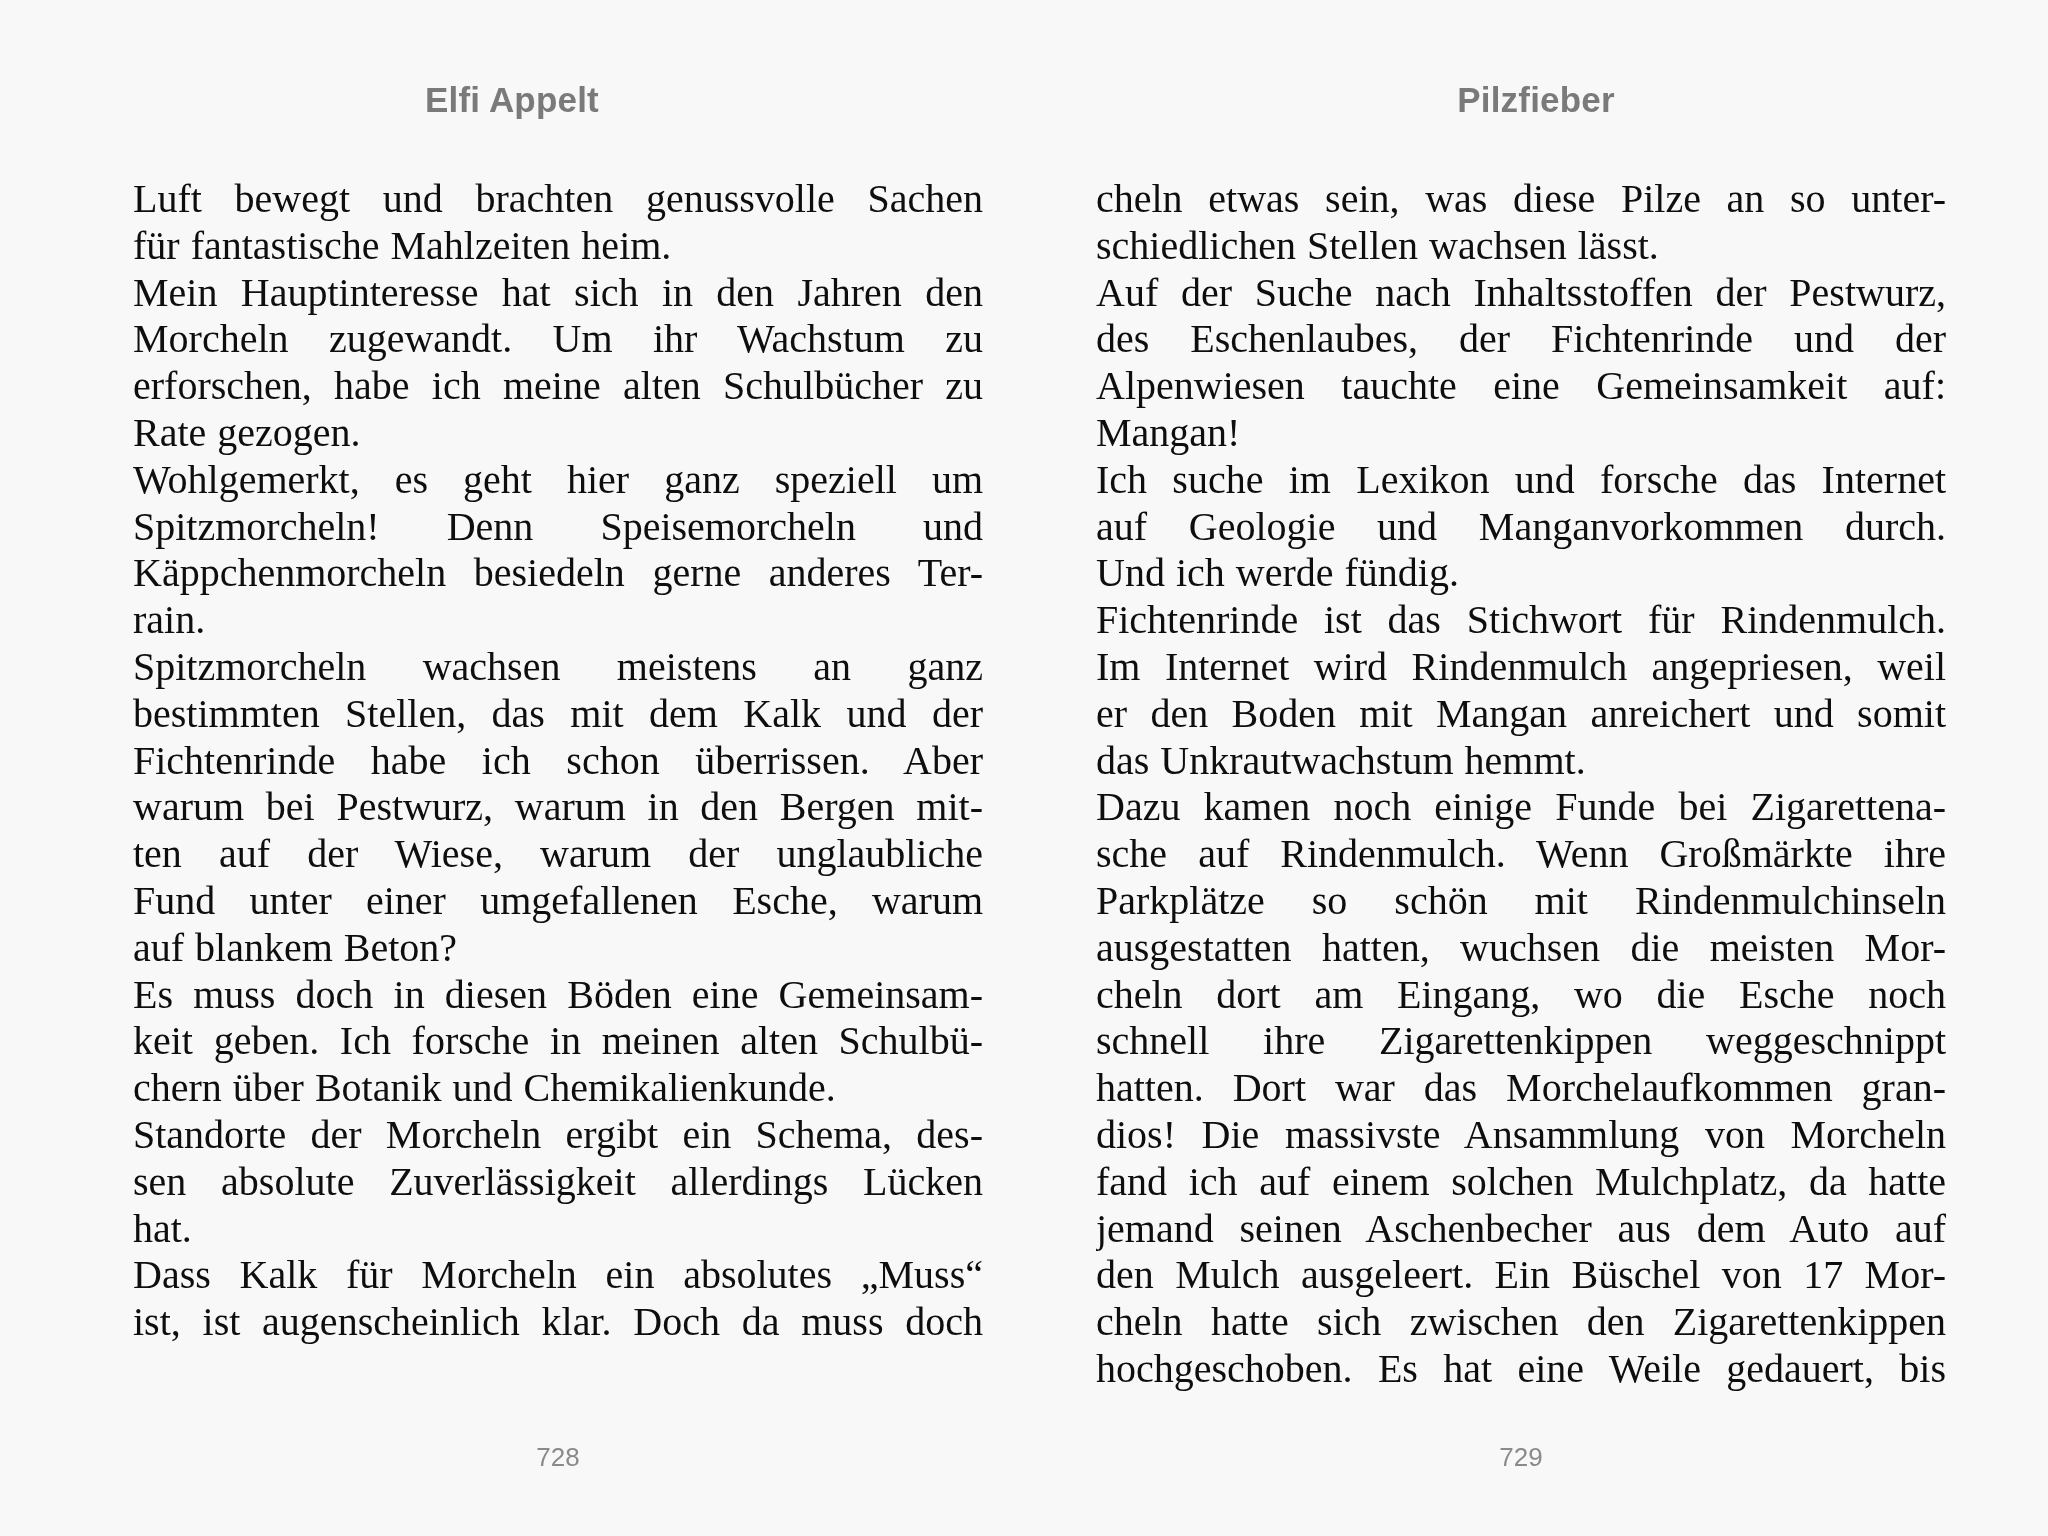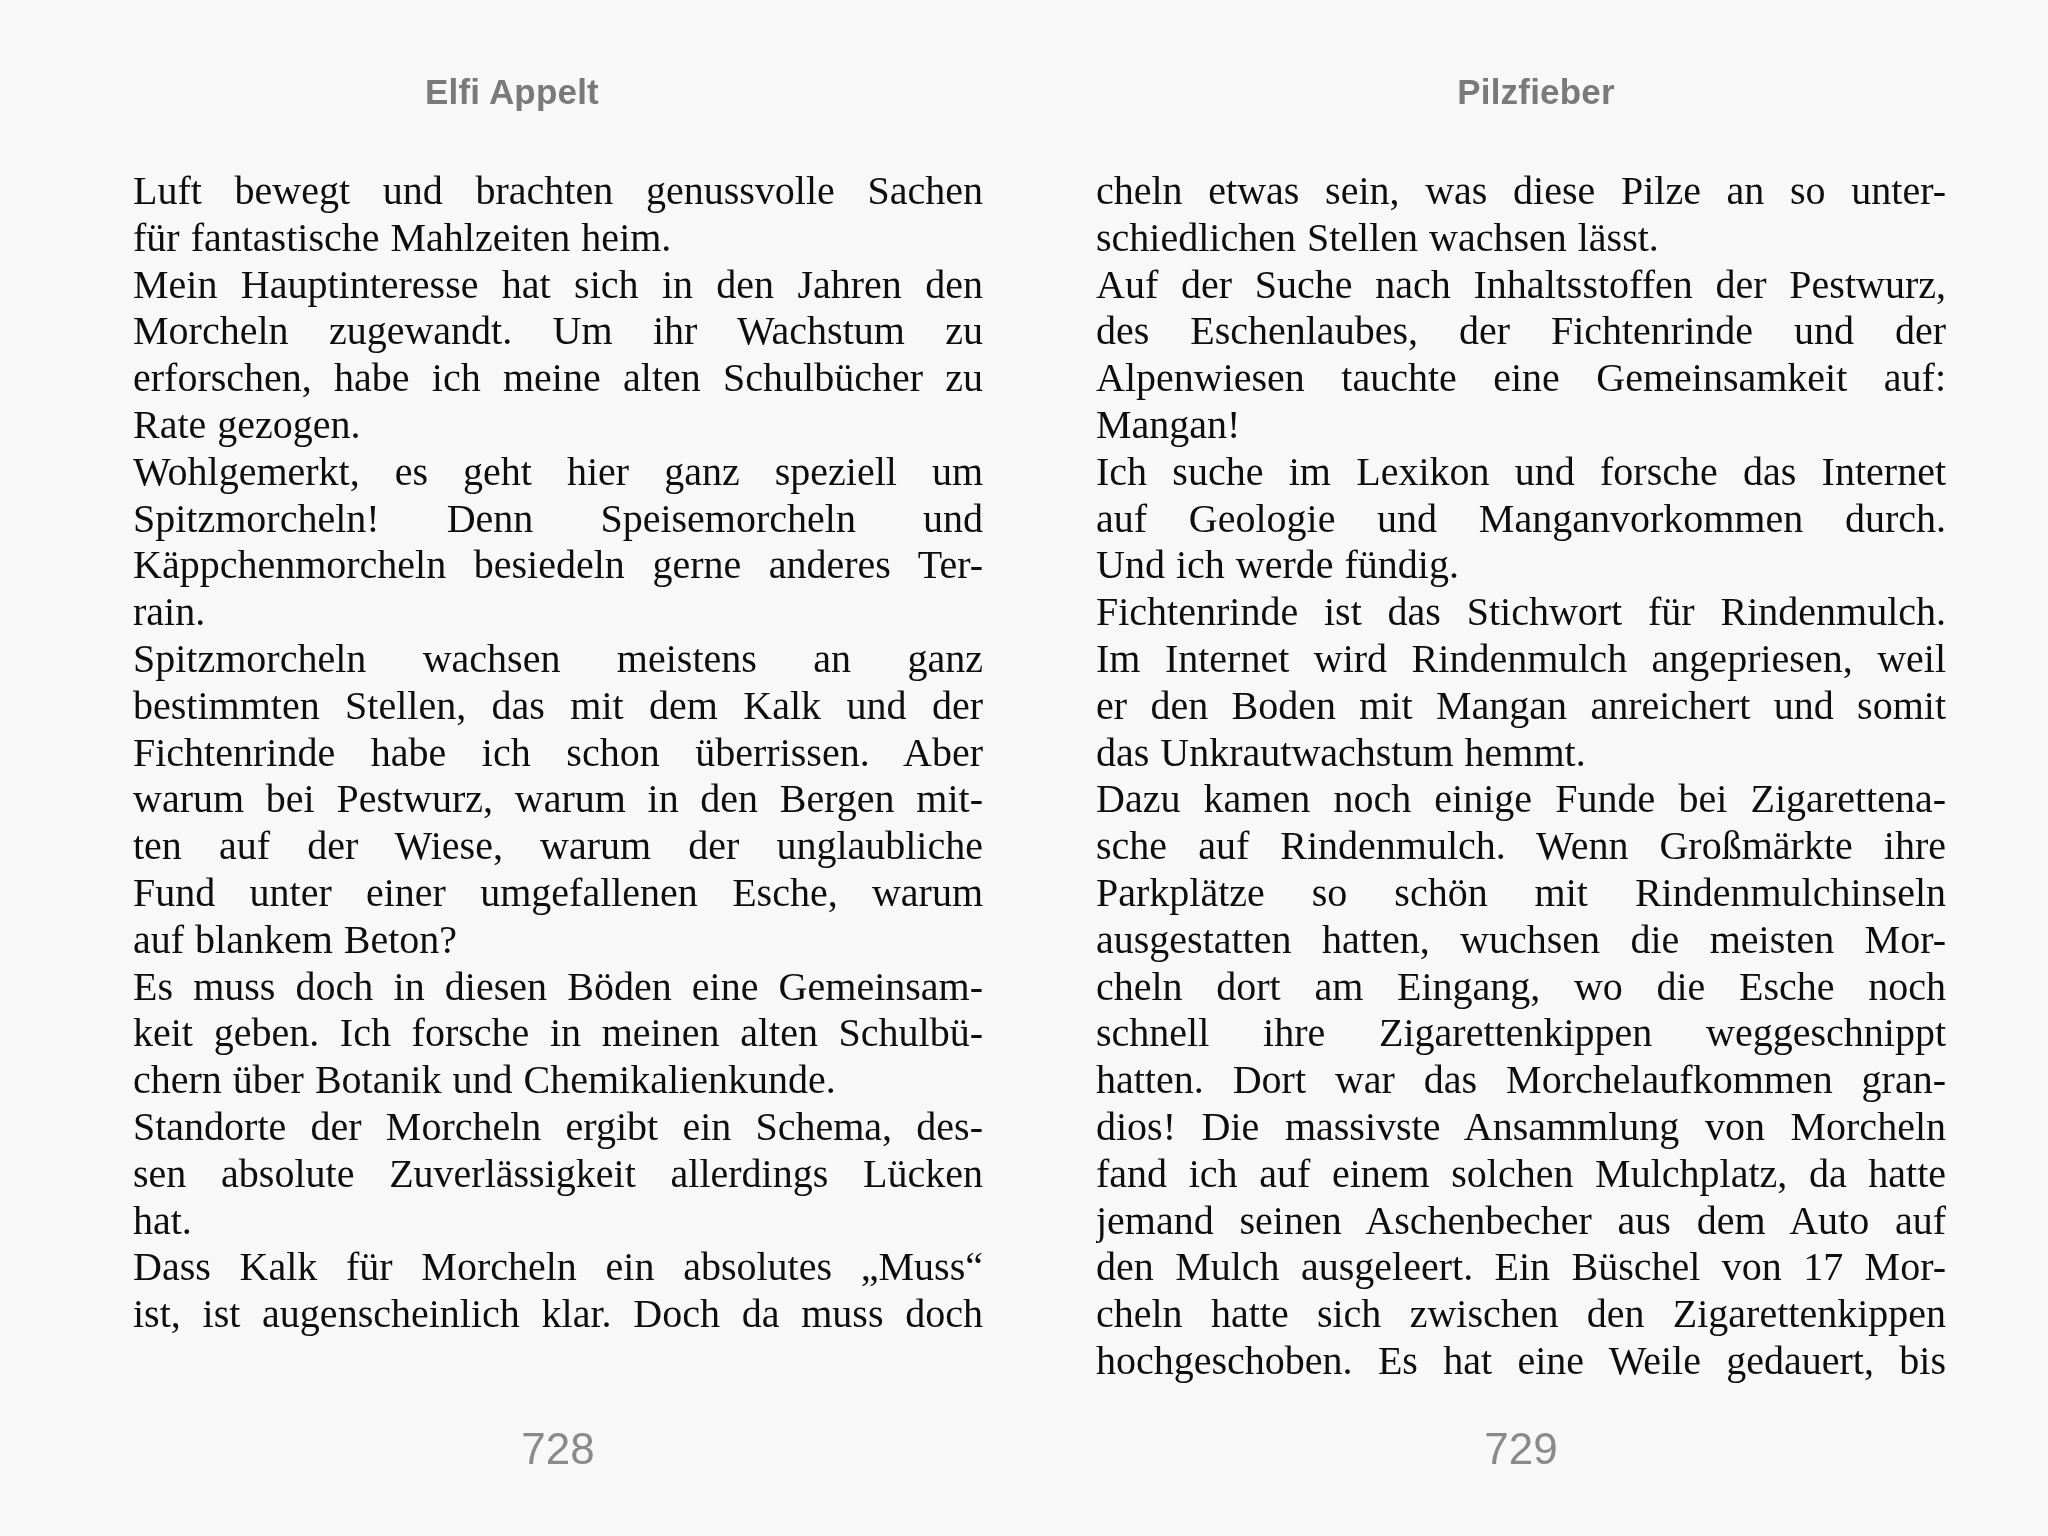--- a/index.html
+++ b/index.html
@@ -9,21 +9,21 @@
   body {
     width: 2048px;
     height: 1536px;
     position: relative;
     background: #f8f8f8;
     font-family: "Liberation Serif", serif;
     overflow: hidden;
   }
   .page {
     position: absolute;
-    top: 4px;
+    top: 12px;
     width: 1024px;
     height: 1376px;
   }
   .page.left  { left: 0; }
   .page.right { left: 1024px; }
 
   .page-header {
     position: absolute;
     top: 70px;
     left: 0;
@@ -60,21 +60,21 @@
     text-align-last: left;
   }
 
   .page-number {
     position: absolute;
     top: 1429px;
     width: 850px;
     text-align: center;
     font-family: "Liberation Sans", sans-serif;
     font-weight: 400;
-    font-size: 44px;
+    font-size: 26px;
     line-height: 32px;
     color: #8a8a8a;
   }
   .page.left  .page-number { left: 133px; }
   .page.right .page-number { left: 72px; }
 </style>
 </head>
 <body>
 
 <div class="page left">

